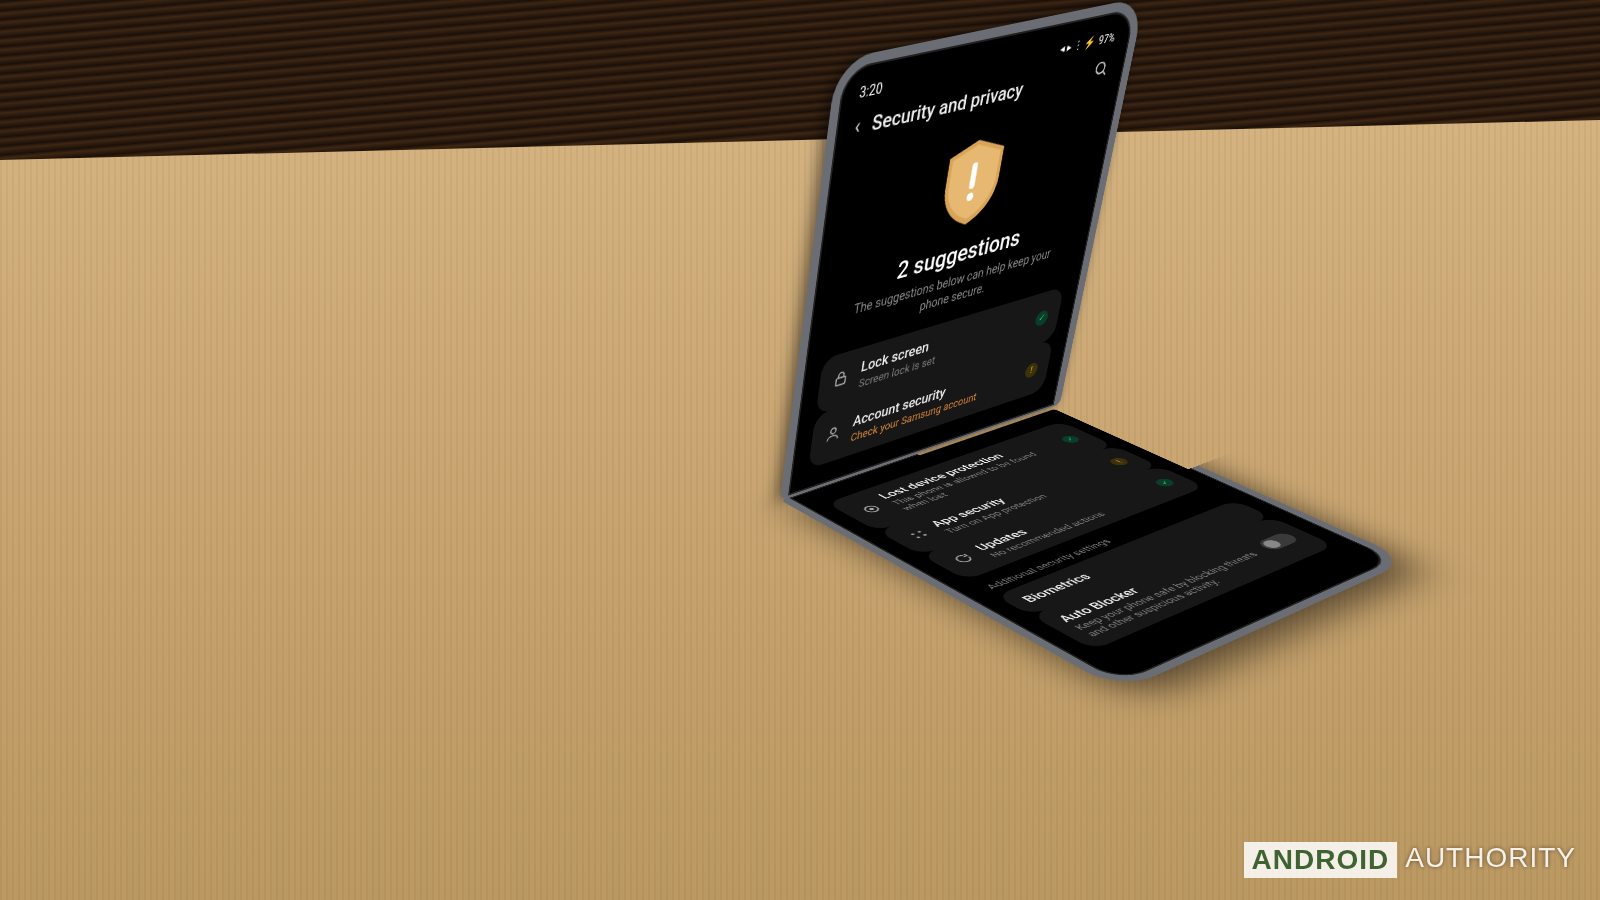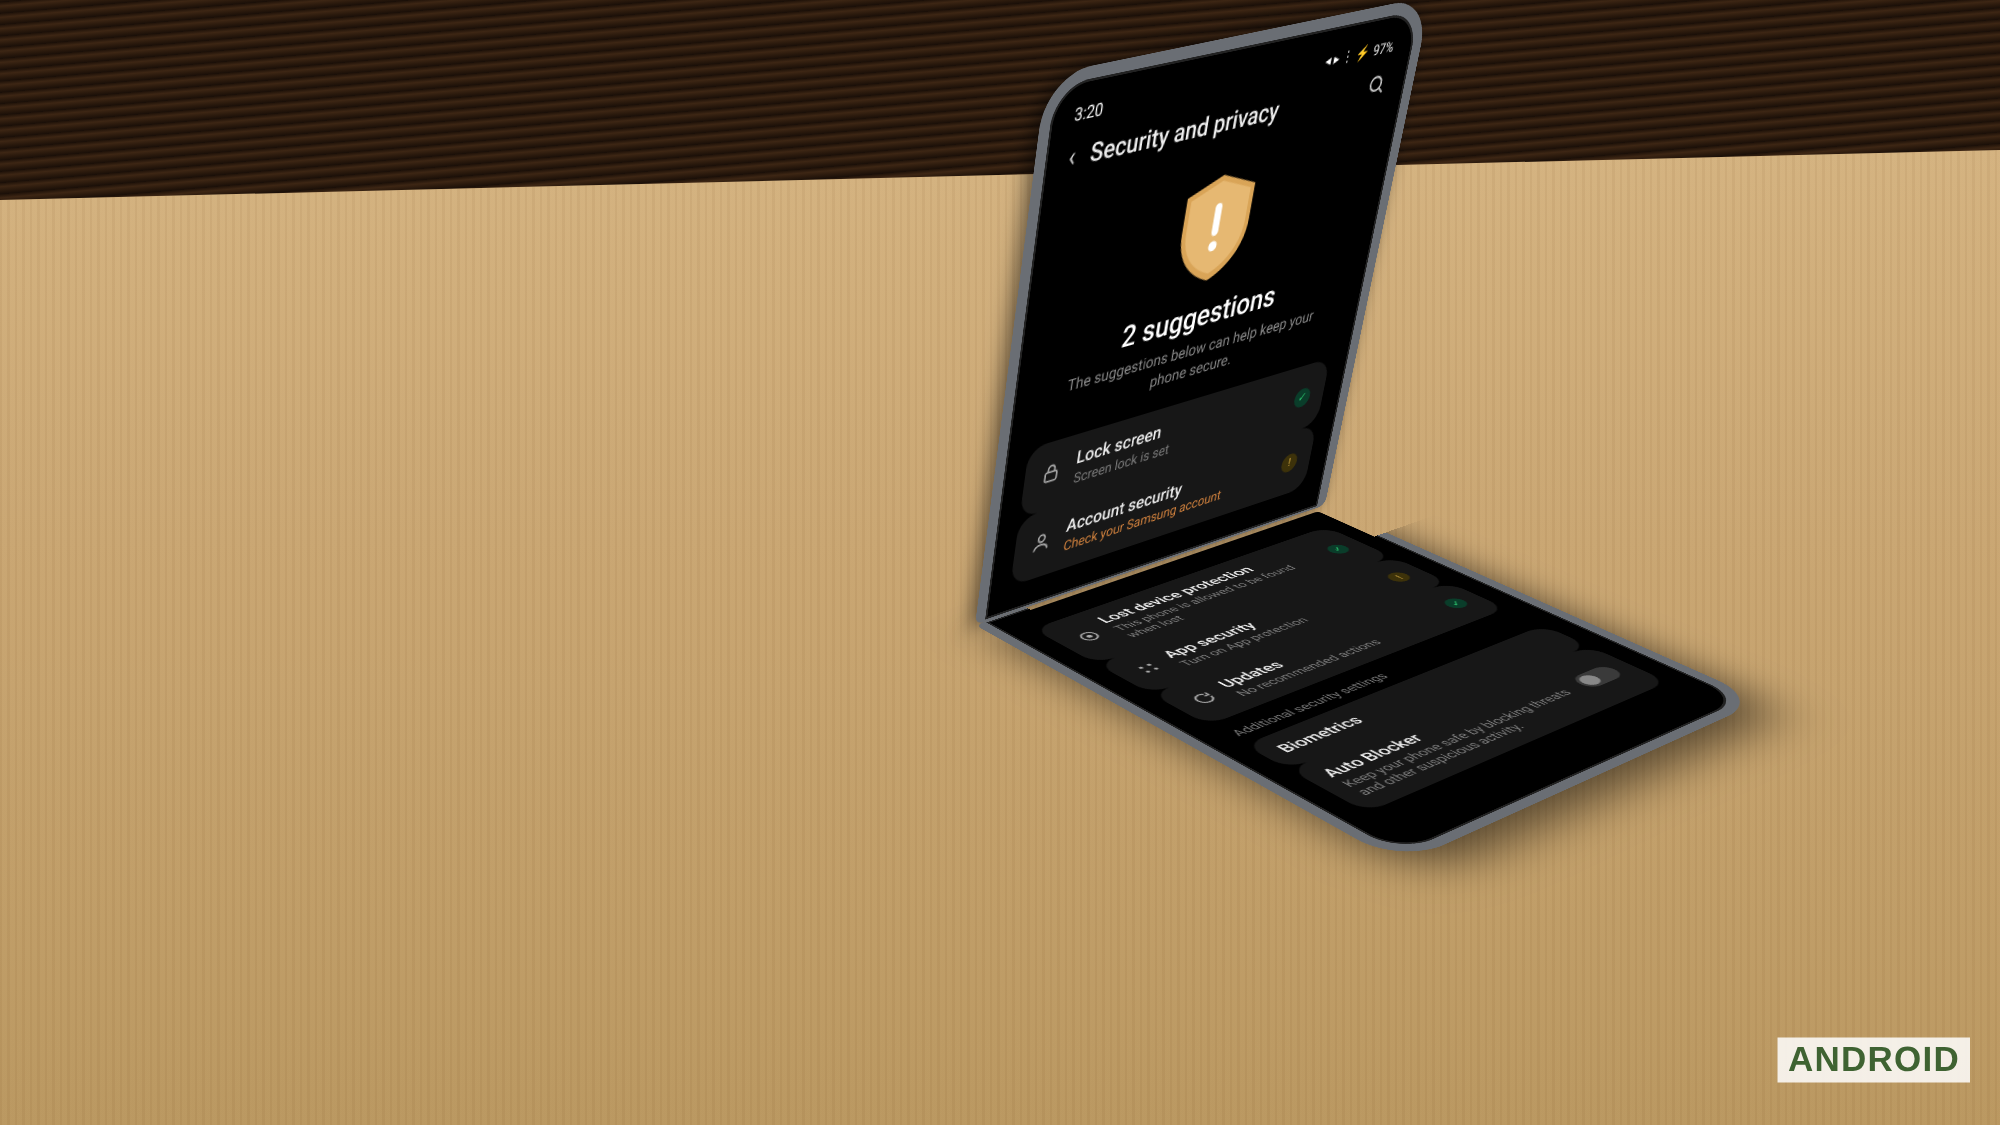--- a/index.html
+++ b/index.html
@@ -115,21 +115,21 @@
   .badge.warn { background:#3d320a; color:#e6b84a; }
   .subhead { font-size:13px; color:#7a7a7a; padding: 14px 6px 8px; }
   .toggle {
     width:40px; height:22px; border-radius:11px; background:#3a3a3a; position:relative;
   }
   .toggle::after{
     content:""; position:absolute; width:16px; height:16px; border-radius:50%; background:#888;
     top:3px; left:3px;
   }
   .watermark{
-    position:absolute; right:24px; bottom:34px;
+    position:absolute; right:24px; bottom:22px;
     font-family: sans-serif; font-size:28px; letter-spacing:1px;
     color:#fff; opacity:.85; display:flex; gap:8px;
   }
   .watermark .b{ background:#fff; color:#2a5a2a; padding:2px 8px; font-weight:700;}
   .watermark .l{ font-weight:300; color:#fff; text-shadow:0 0 4px rgba(0,0,0,.6);}
 </style>
 </head>
 <body>
 
 <div class="wood-top"></div>
@@ -272,13 +272,14 @@
 
         </div>
       </div>
     </div>
 
   </div>
 </div>
 
 <div class="watermark">
   <span class="b">ANDROID</span>
+  <span class="l">AUTHORITY</span>
 </div>
 
 </body></html>

